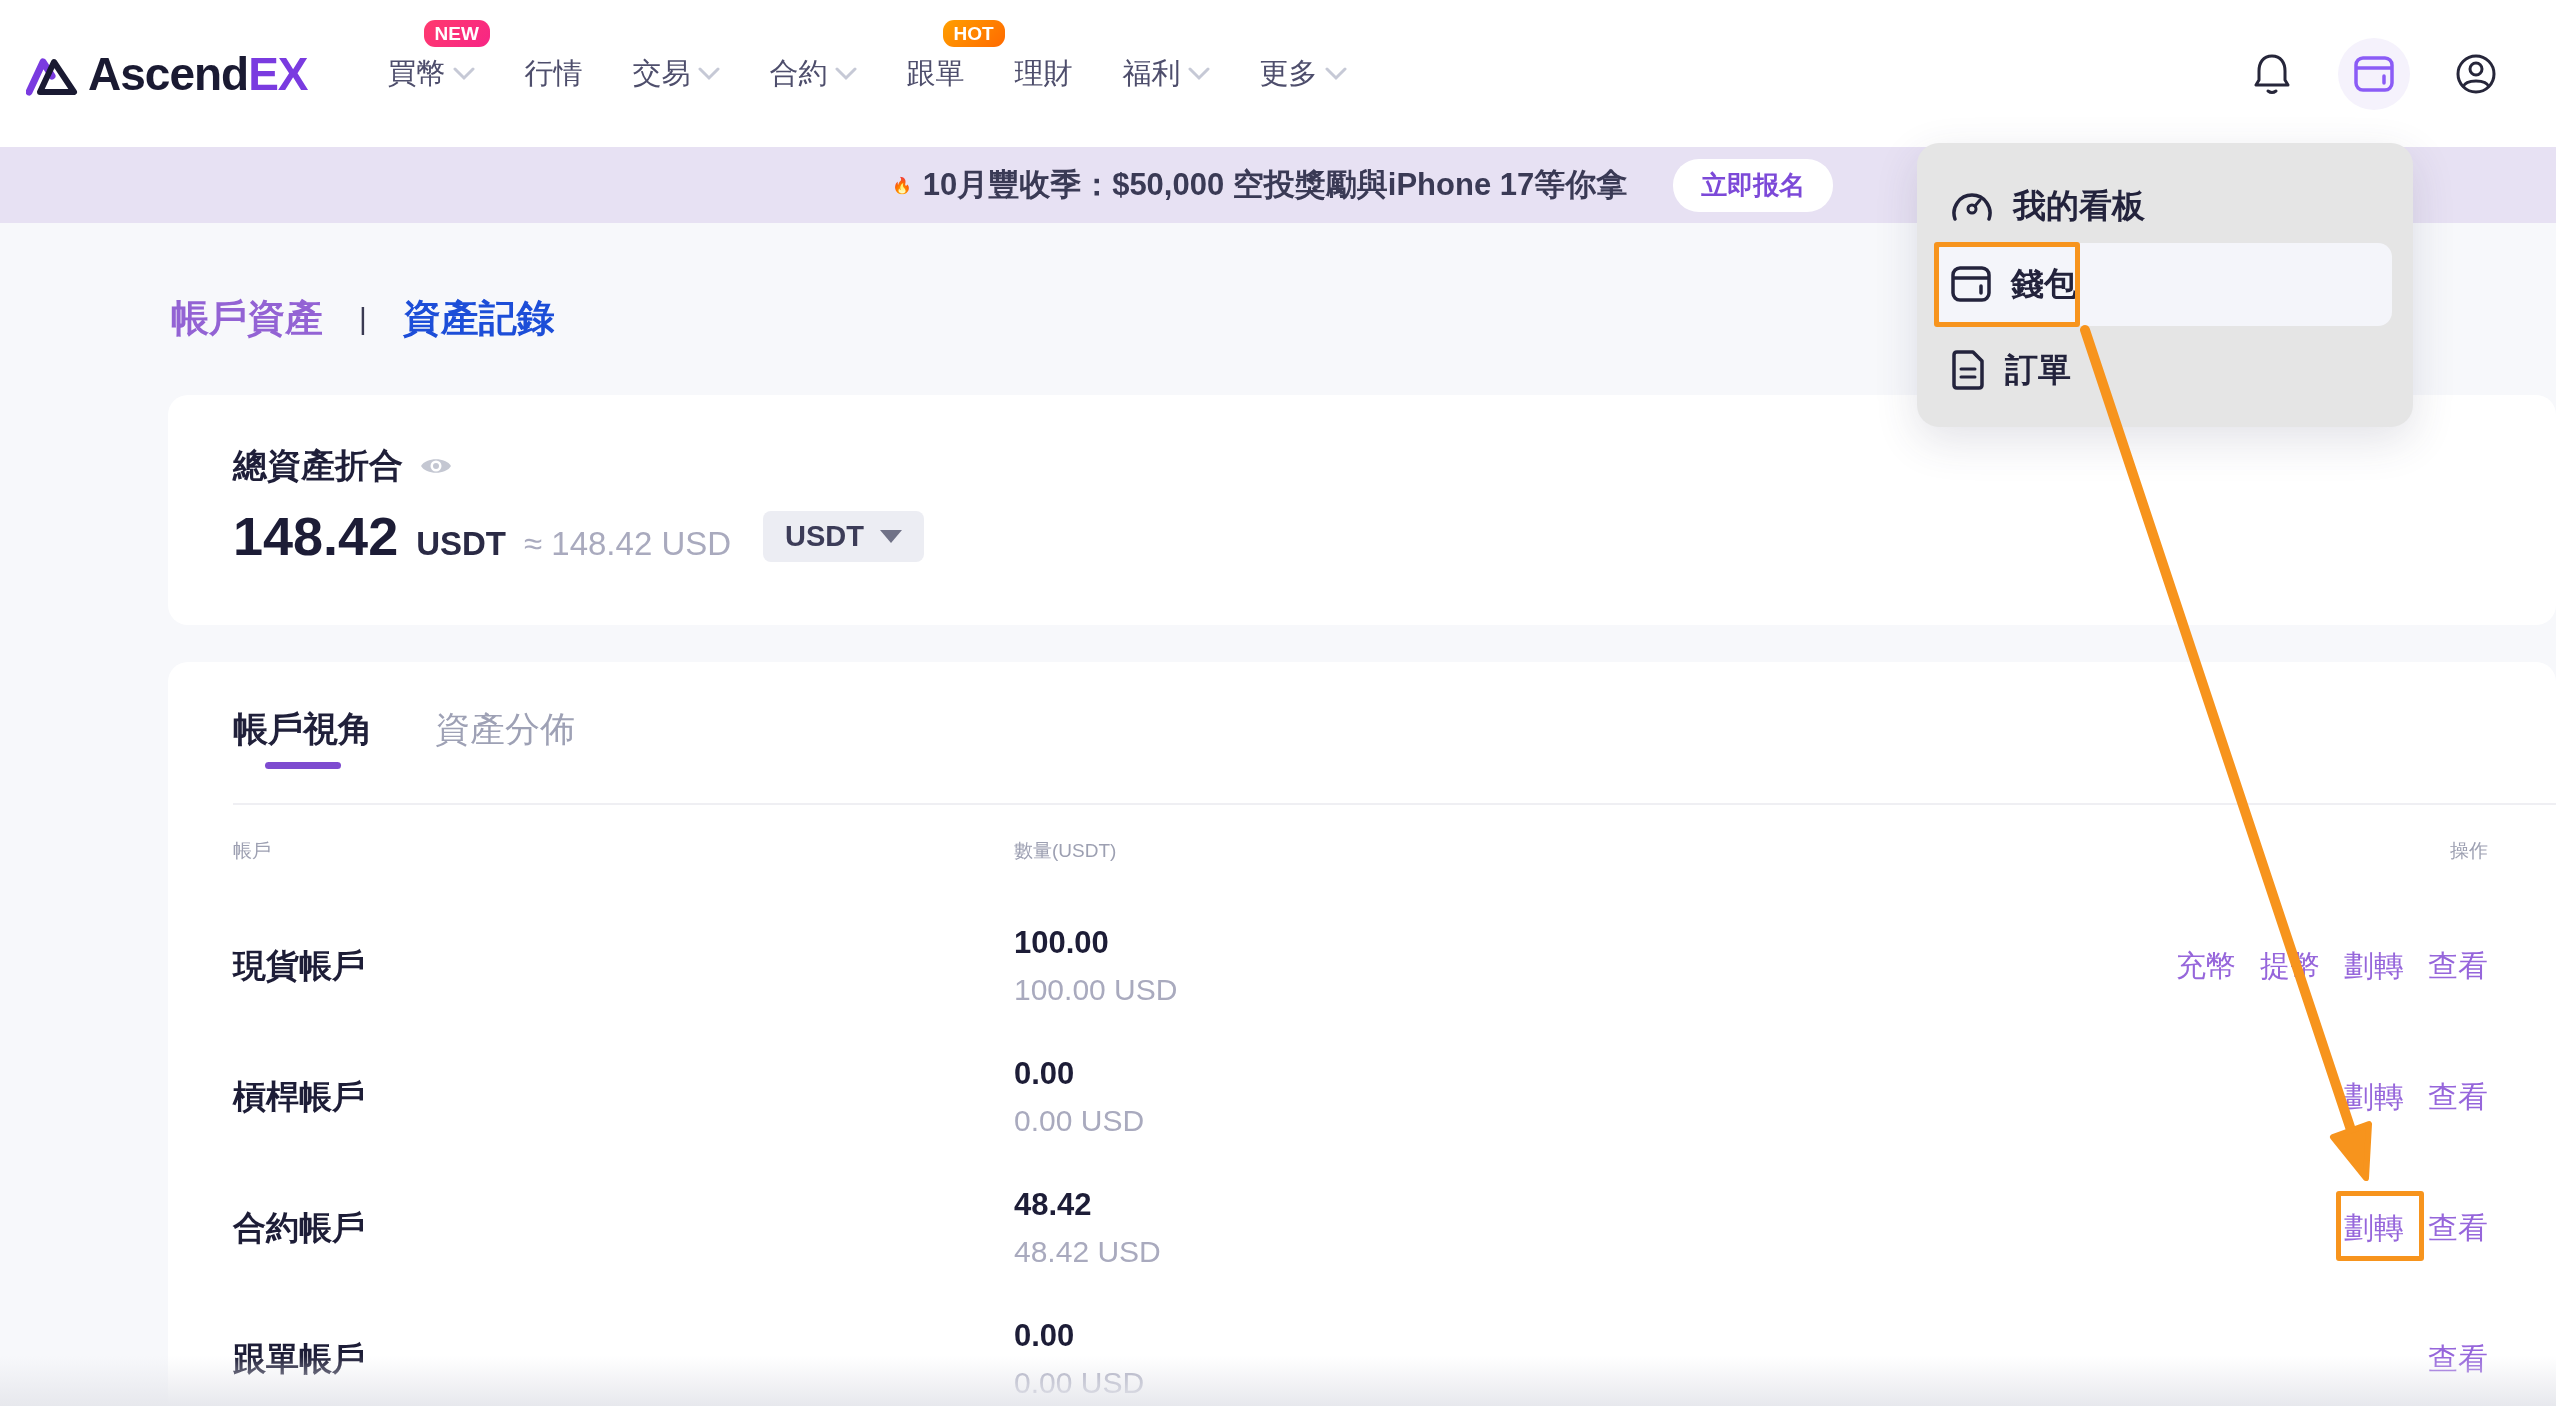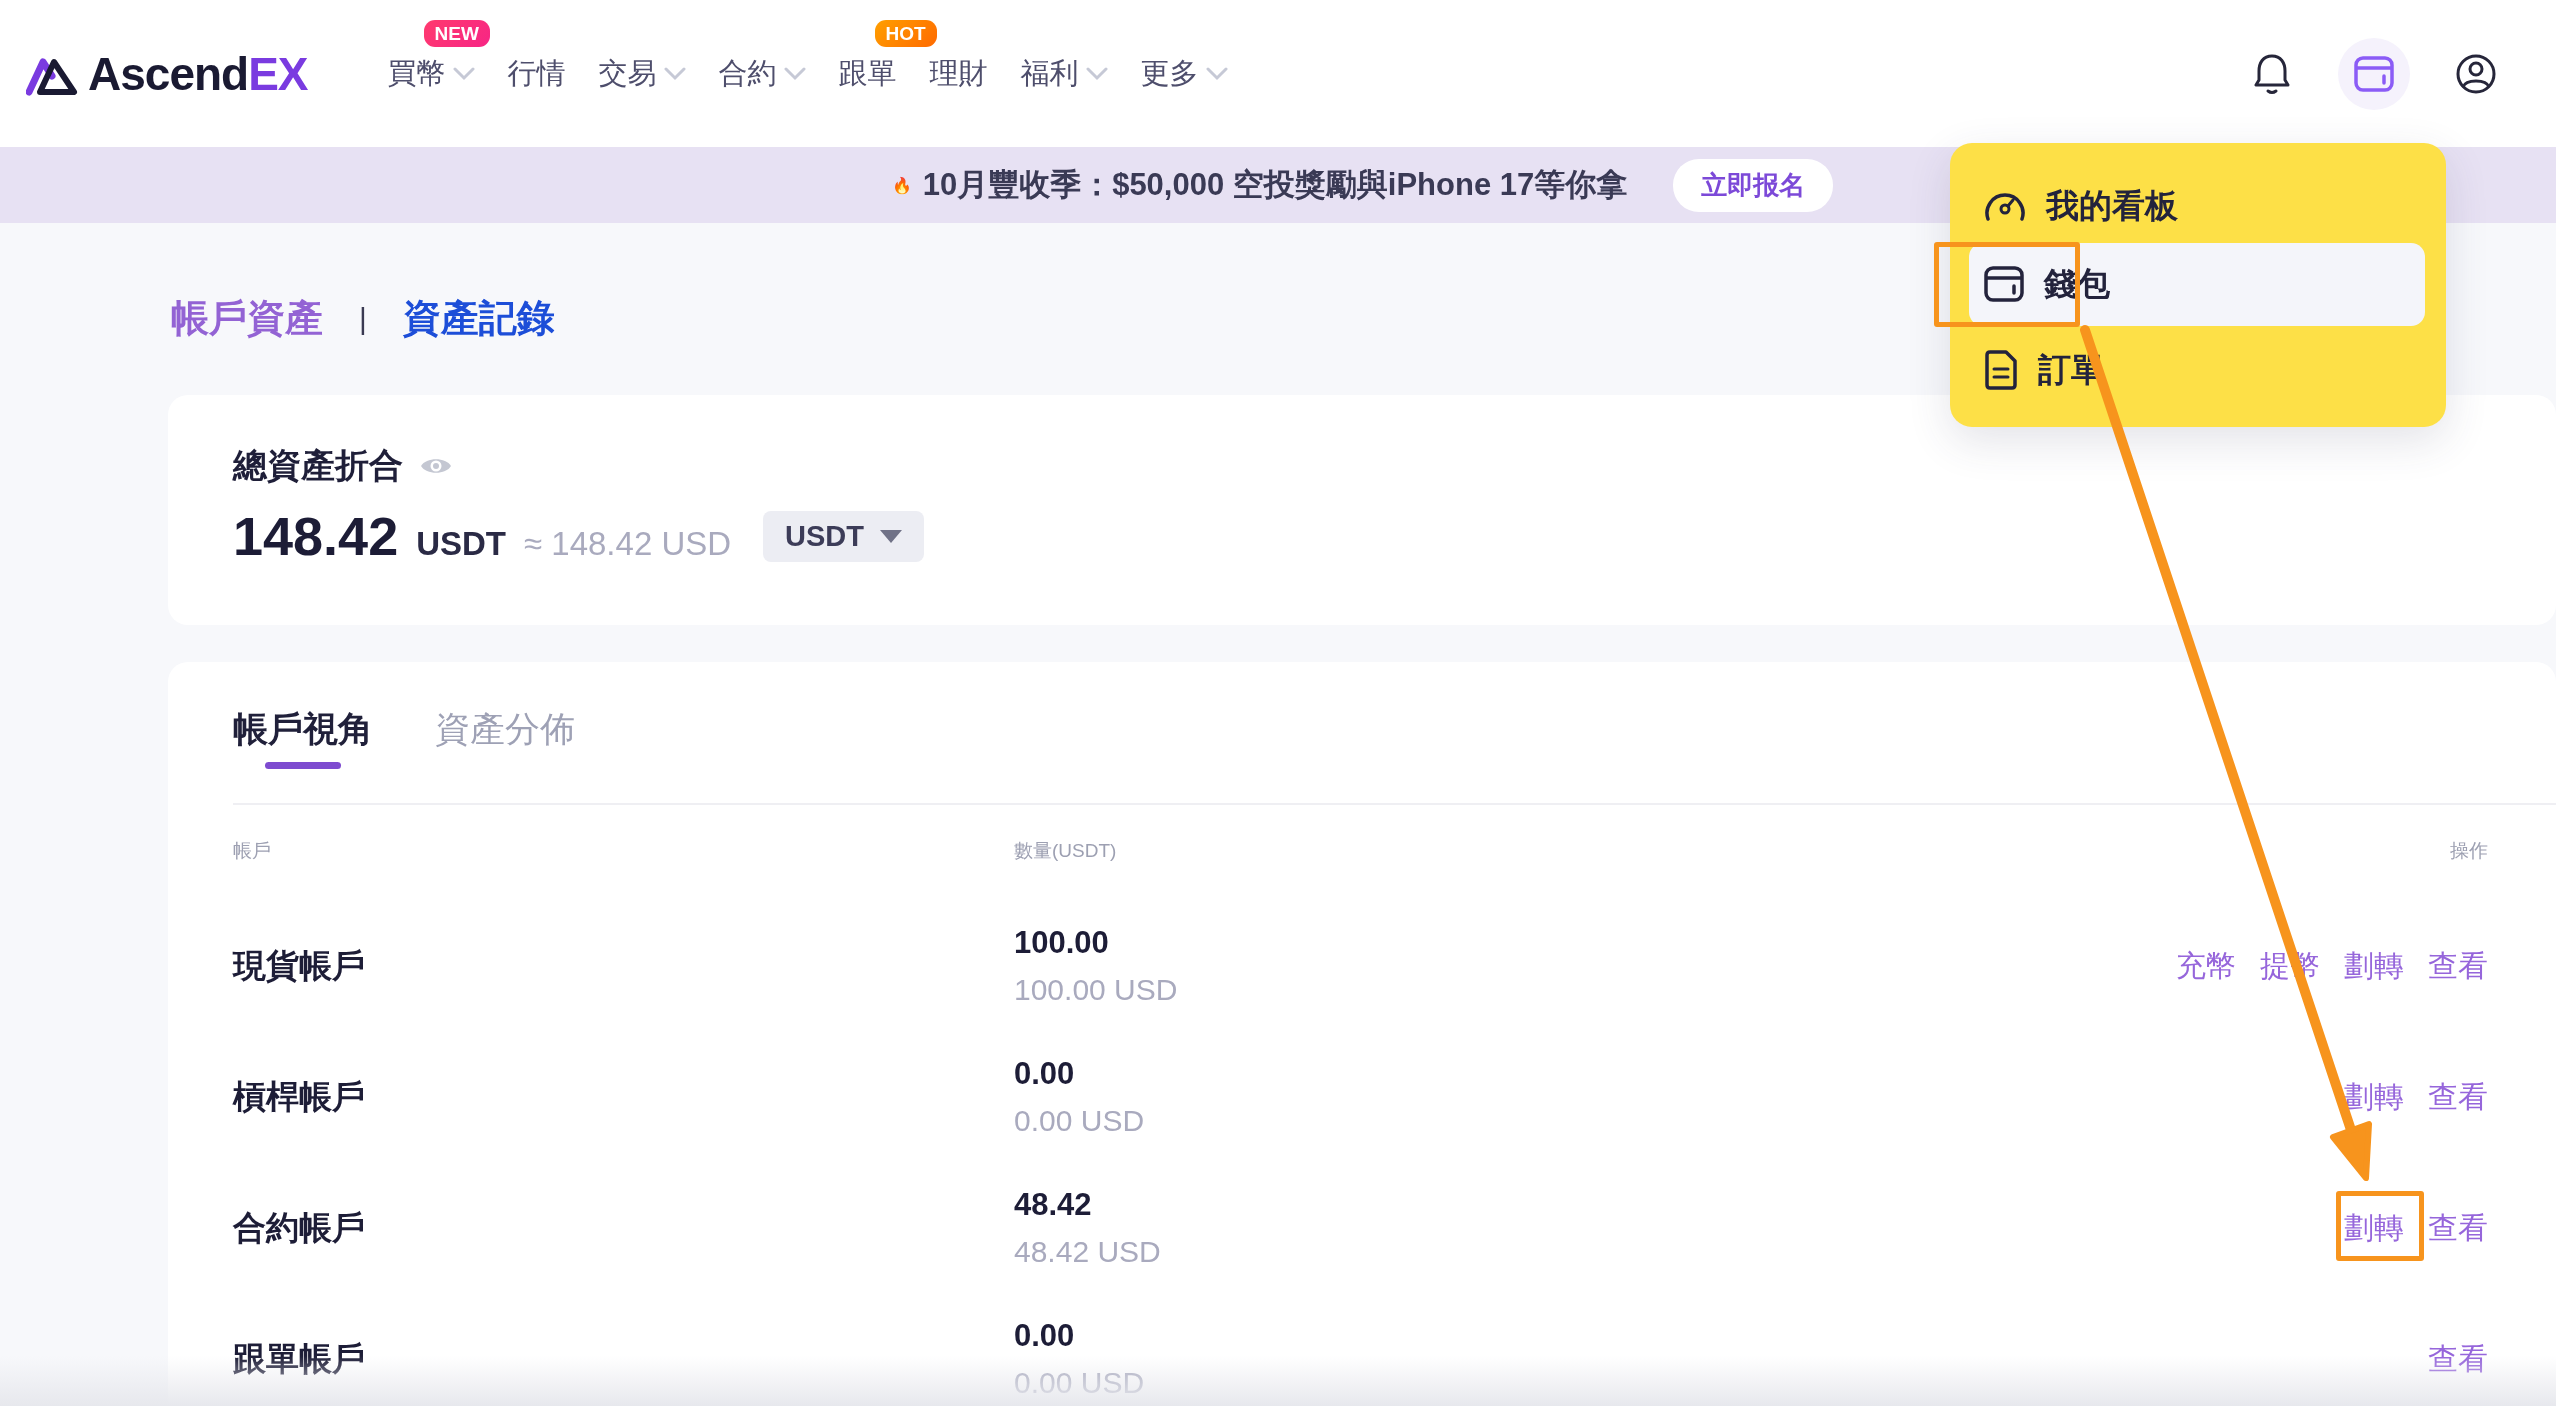--- a/index.html
+++ b/index.html
@@ -5,21 +5,21 @@
   * { margin:0; padding:0; box-sizing:border-box; }
   body { font-family:"Liberation Sans", sans-serif; background:#e9eaee; }
   .page { position:relative; width:2556px; height:1406px; overflow:hidden; background:#F7F8FB; }
 
   
   .nav { position:absolute; top:0; left:0; width:100%; height:147px; background:#ffffff; z-index:20; }
   .nav-inner { display:flex; align-items:center; height:100%; padding:0 44px 0 26px; }
   .logo { display:flex; align-items:center; gap:10px; }
   .logo-text { font-size:46px; font-weight:700; color:#1A1A32; letter-spacing:-1px; }
   .logo-text .accent { color:#7A3BE0; }
-  .nav-menu { display:flex; align-items:flex-end; gap:33px; margin-left:80px; }
+  .nav-menu { display:flex; align-items:flex-end; gap:50px; margin-left:80px; }
   .nav-item { position:relative; display:flex; align-items:center; gap:7px; font-size:29px; font-weight:500; color:#4E4E6C; cursor:pointer; white-space:nowrap; }
   .badge { position:absolute; top:-34px; left:36px; font-size:19px; font-weight:700; color:#fff; padding:4px 11px; border-radius:11px; line-height:1; }
   .badge-new { background:linear-gradient(135deg,#FF3A6E,#F72585); }
   .badge-hot { background:linear-gradient(135deg,#FF9F00,#FF6A00); }
   .chev { width:22px; height:14px; }
   .nav-right { display:flex; align-items:center; gap:30px; margin-left:auto; }
   .icon-btn { width:72px; height:72px; display:flex; align-items:center; justify-content:center; border-radius:50%; cursor:pointer; }
   .icon-btn.active { background:#F5F2FC; }
 
   
@@ -70,21 +70,21 @@
   .row-amounts { position:absolute; left:781px; top:50%; transform:translateY(-50%); display:flex; flex-direction:column; gap:12px; }
   .row-value { font-size:31px; font-weight:700; color:#1D1D37; }
   .row-usd { font-size:30px; font-weight:400; color:#A9AABE; }
   .row-actions { position:absolute; right:0; top:50%; transform:translateY(-50%); display:flex; gap:24px; align-items:center; }
   .action-link { font-size:30px; color:#9666DB; cursor:pointer; white-space:nowrap; }
 
   
   .bottom-fade { position:absolute; left:0; right:0; bottom:0; height:50px; background:linear-gradient(to bottom, rgba(233,234,239,0), #E7E8ED); z-index:30; pointer-events:none; }
 
   
-  .account-menu { position:absolute; left:1917px; top:143px; width:496px; height:284px; background:#fde047; border-radius:22px; box-shadow:0 14px 44px rgba(55,55,95,0.14); z-index:50;margin-left:33px; }
+  .account-menu { position:absolute; left:1917px; top:143px; width:496px; height:284px; background:#e5e5e5; border-radius:22px; box-shadow:0 14px 44px rgba(55,55,95,0.14); z-index:50; }
   .menu-item { position:absolute; left:33px; height:46px; display:flex; align-items:center; gap:19px; cursor:pointer; }
   .menu-item-1 { top:40px; } .menu-item-2 { top:118px; } .menu-item-3 { top:204px; }
   .menu-label { font-size:33px; font-weight:700; color:#23233C; }
   .menu-highlight { position:absolute; left:19px; top:100px; width:456px; height:83px; background:#F4F5FA; border-radius:14px; }
 
   
   .annot { position:absolute; border:5px solid #F7941D; z-index:60; pointer-events:none; border-radius:3px; }
   .annot-wallet { left:1934px; top:242px; width:146px; height:85px; }
   .annot-transfer { left:2336px; top:1191px; width:88px; height:70px; }
   .arrow-svg { position:absolute; left:0; top:0; width:2556px; height:1406px; z-index:55; pointer-events:none; }

